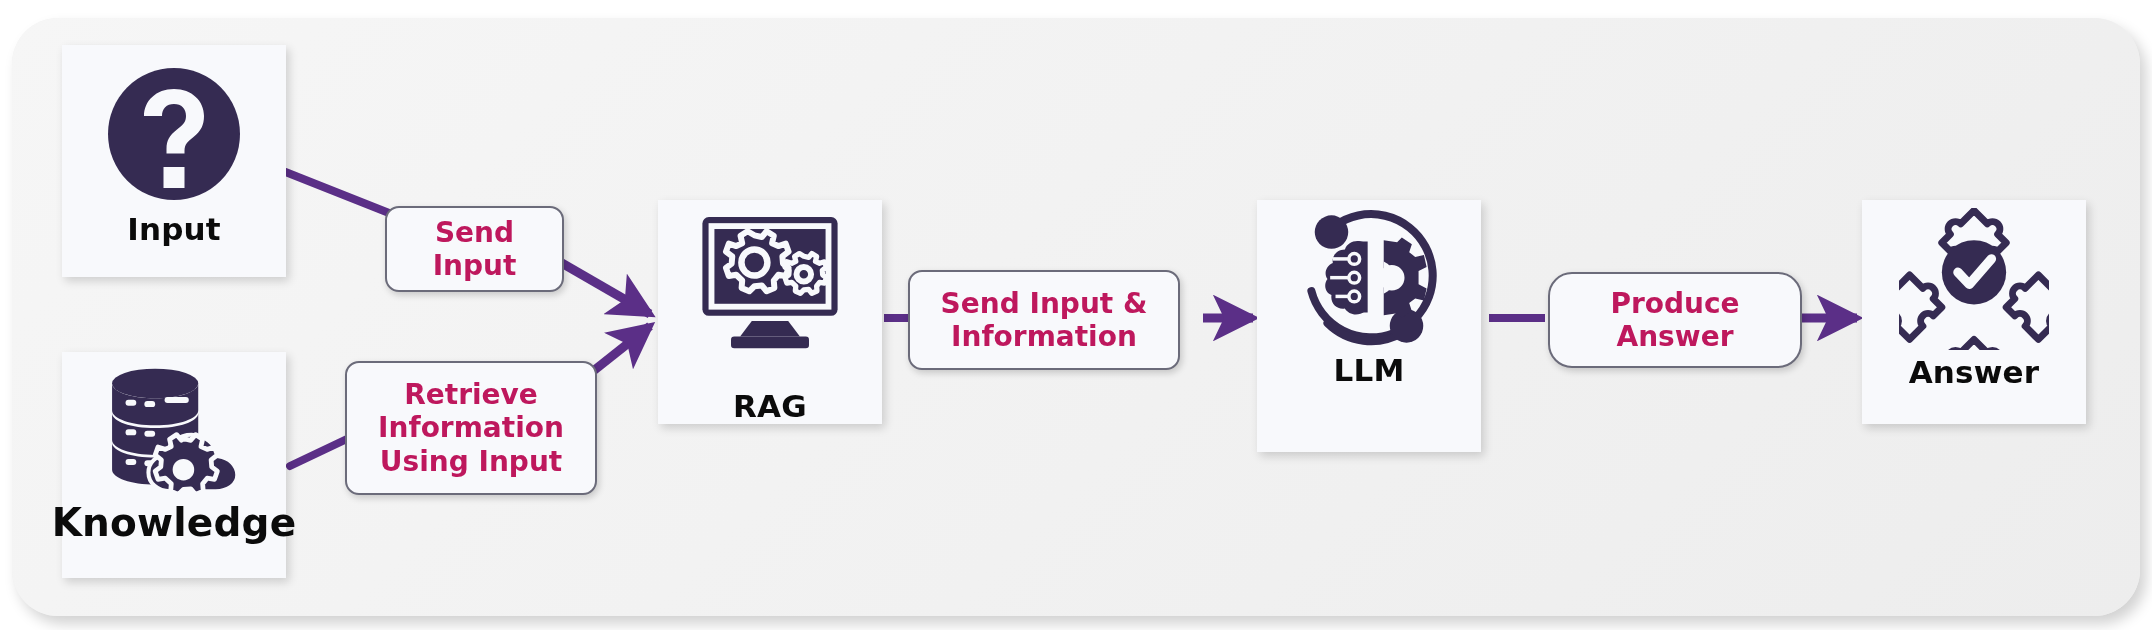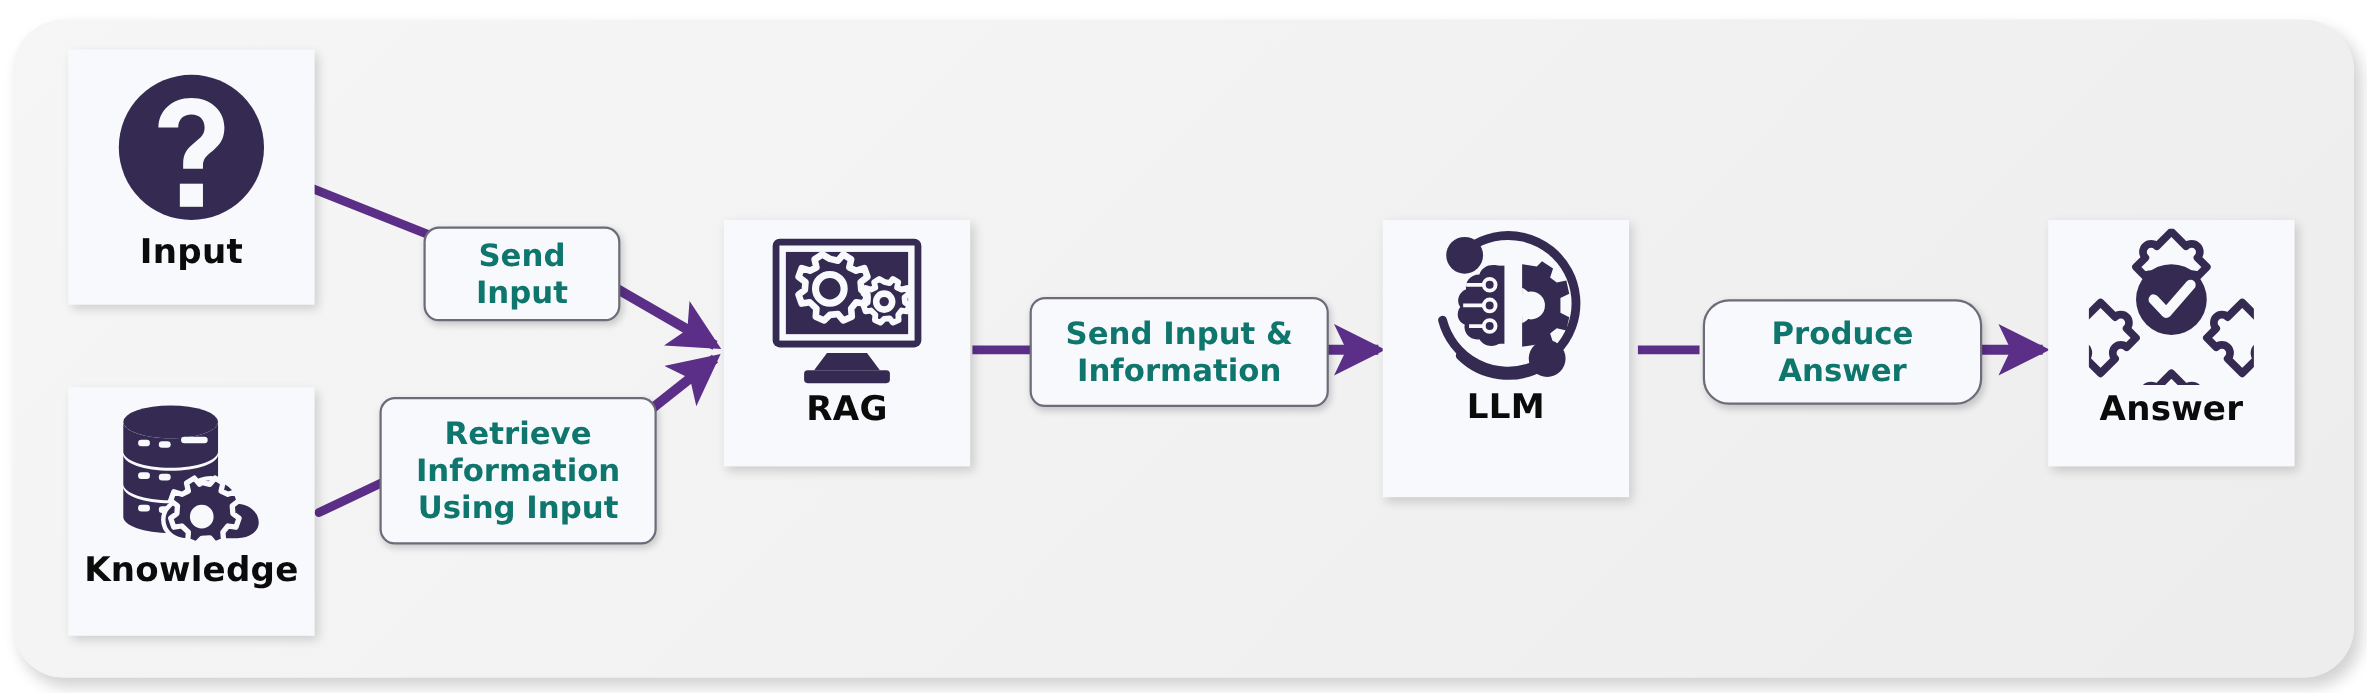--- a/index.html
+++ b/index.html
@@ -34,21 +34,21 @@
     font-weight:bold;color:#0b0b0b;letter-spacing:.2px;
     font-family:"DejaVu Sans","Liberation Sans",sans-serif;
   }
 
   
   .pill{
     position:absolute;background:#f8f9fc;
     border:2px solid #6b6b7a;border-radius:14px;
     box-shadow:2px 3px 7px rgba(0,0,0,.18);
     display:flex;align-items:center;justify-content:center;
-    text-align:center;color:#0f766e;font-weight:bold;
+    text-align:center;color:#be185d;font-weight:bold;
     line-height:1.18;font-size:28px;
     font-family:"DejaVu Sans","Liberation Sans",sans-serif;
   }
   .pill span{display:block;white-space:pre-line;}
 </style>
 </head>
 <body>
 
 <div id="stage">
 
@@ -111,24 +111,24 @@
 
       <g transform="translate(62,76)">
         <path d="M0,-22 L5.2,-20.8 L8.6,-24.8 L13.6,-21.6 L12.4,-16.4 L16.8,-14.4
                  L22,-16 L24,-10.4 L19.6,-7 L20,-2 L24,1 L22,6.8 L16.8,6 L13.6,10
                  L14,15.2 L8.6,17.6 L5.2,13.6 L0,14 L-3.6,17.6 L-9,15.2 L-8.6,10
                  L-12.8,6 L-18,6.8 L-20,1 L-16,-2 L-15.6,-7 L-20,-10.4 L-18,-16
                  L-12.8,-14.4 L-8.6,-16.4 L-9.8,-21.6 L-4.8,-24.8 L-1.4,-20.8 Z" fill="#352b52" stroke="#f8f9fc" stroke-width="3.4" stroke-linejoin="round" transform="translate(0,4) scale(1.05)"></path>
         <circle cx="0" cy="4" r="8" fill="#f8f9fc"></circle>
       </g>
     </svg>
-    <div class="cap" style="font-size:31px;margin-top:-2px;">Knowledge</div>
-  </div>
-
-  <div class="node" style="left:658px;top:200px;width:224px;height:224px;">
+    <div class="cap" style="font-size:39px;margin-top:-2px;">Knowledge</div>
+  </div>
+
+  <div class="node" style="left:658px;top:200px;width:224px;height:224px;justify-content:space-between;">
     <svg class="glyph" width="156" height="136" viewBox="0 0 120 104" style="margin-top:14px;">
       <rect x="8" y="2" width="104" height="76" rx="5" fill="#352b52"></rect>
       <rect x="15" y="9" width="90" height="62" fill="none" stroke="#f8f9fc" stroke-width="4.5"></rect>
 
       <g transform="translate(48,40)">
         <path d="M0,-26 L6.2,-24.6 L10.2,-29.4 L16.2,-25.6 L14.8,-19.4 L20,-17
                  L26.2,-19 L28.6,-12.3 L23.4,-8.3 L23.9,-2.4 L28.6,1.2 L26.2,8
                  L20,7 L16.2,11.8 L16.7,18 L10.2,20.8 L6.2,16 L0,16.6 L-4.3,20.8
                  L-10.7,18 L-10.2,11.8 L-15.2,7 L-21.4,8 L-23.8,1.2 L-19,-2.4
                  L-18.5,-8.3 L-23.8,-12.3 L-21.4,-19 L-15.2,-17 L-10.2,-19.4
@@ -212,21 +212,21 @@
     <span>Send
 Input</span>
   </div>
 
   <div class="pill" style="left:345px;top:325px;width:248px;height:130px;margin-top:36px;">
     <span>Retrieve
 Information
 Using Input</span>
   </div>
 
-  <div class="pill" style="left:936px;top:270px;width:268px;height:96px;">
+  <div class="pill" style="left:908px;top:270px;width:268px;height:96px;">
     <span>Send Input &amp;
 Information</span>
   </div>
 
   <div class="pill" style="left:1548px;top:272px;width:250px;height:92px;border-radius:24px;">
     <span>Produce
 Answer</span>
   </div>
 
 </div>

